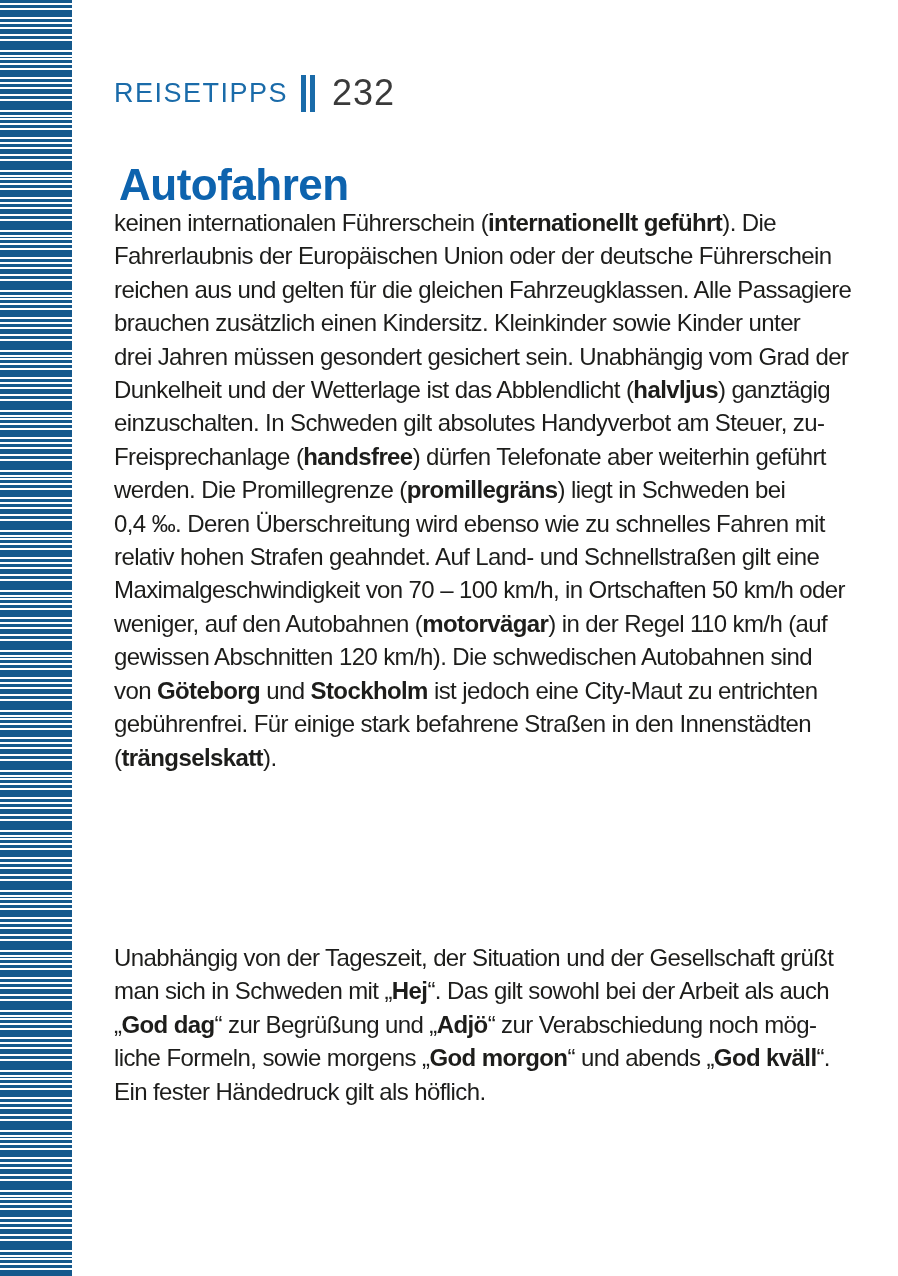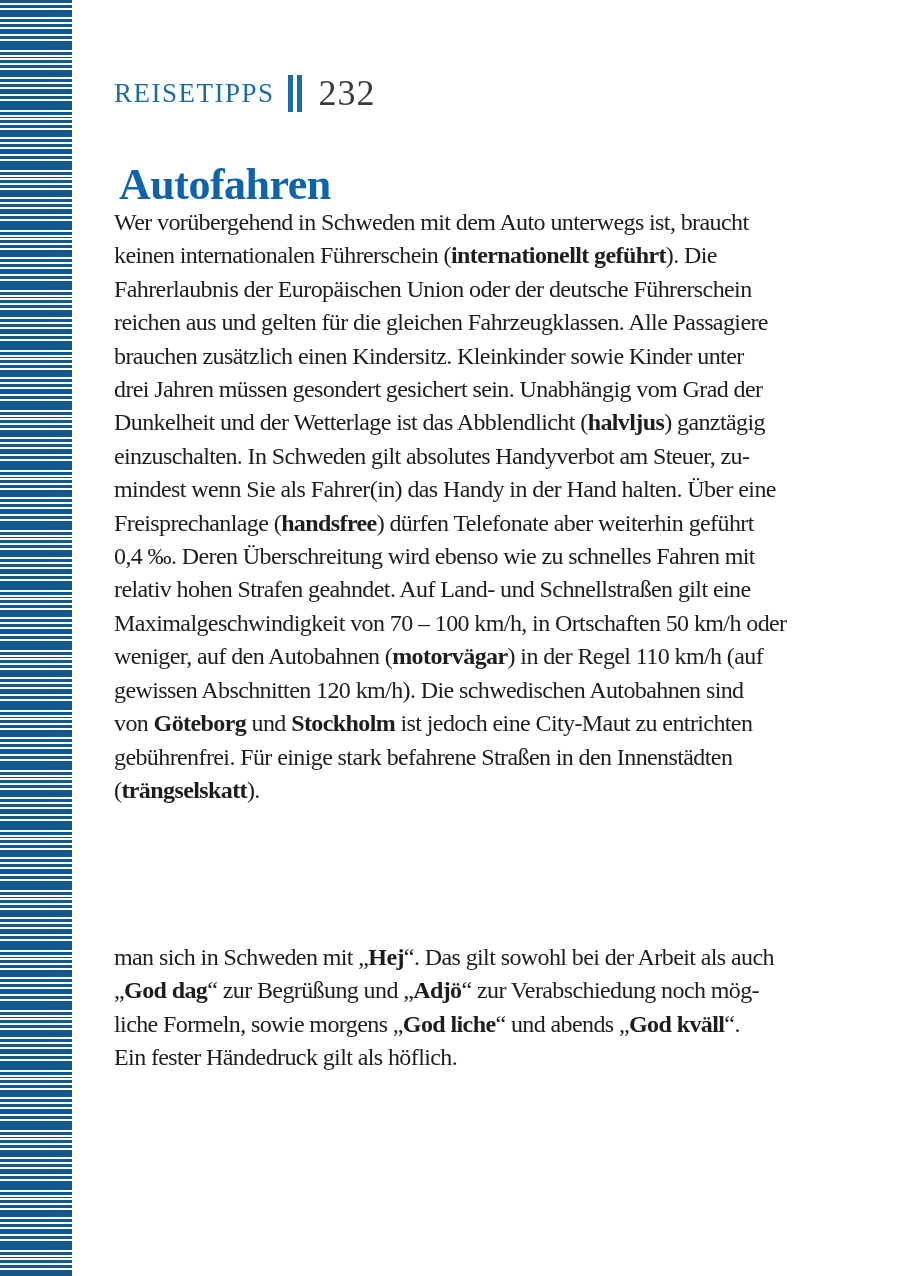--- a/index.html
+++ b/index.html
@@ -8,21 +8,21 @@
     --header-blue:#1a6ba9;
     --body-color:#1d1d1b;
     --page-number-color:#3a3a3a;
   }
   html,body{margin:0;padding:0;background:#ffffff;}
   .page{
     position:relative;
     width:898px;height:1276px;
     background:#ffffff;
     overflow:hidden;
-    font-family:Liberation Serif, serif;
+    font-family:Liberation Sans, sans-serif;
   }
   
   .stripes{
     position:absolute;left:0;top:0;width:72px;height:1276px;
     background:repeating-linear-gradient(
       to bottom,
       var(--stripe-blue) 0px 3px,  #ffffff 3px 5px,
       var(--stripe-blue) 5px 8px,  #ffffff 8px 10px,
       var(--stripe-blue) 10px 17px,#ffffff 17px 19px,
       var(--stripe-blue) 19px 22px,#ffffff 22px 24px,
@@ -75,41 +75,41 @@
     <span class="hdr-sep">
         <i></i>
         <i></i>
       </span>
     <span class="hdr-num">232</span>
   </header>
 
   <h1 class="h-auto">Autofahren</h1>
 
   <div class="para p1">
-      <div class="line"><span>Wer vorübergehend in Schweden mit dem Auto unterwegs ist, braucht</span></div>
       <div class="line"><span>keinen internationalen Führerschein (</span><span class="b">internationellt geführt</span><span>). Die</span></div>
       <div class="line"><span>Fahrerlaubnis der Europäischen Union oder der deutsche Führerschein</span></div>
       <div class="line"><span>reichen aus und gelten für die gleichen Fahrzeugklassen. Alle Passagiere</span></div>
       <div class="line"><span>brauchen zusätzlich einen Kindersitz. Kleinkinder sowie Kinder unter</span></div>
       <div class="line"><span>drei Jahren müssen gesondert gesichert sein. Unabhängig vom Grad der</span></div>
       <div class="line"><span>Dunkelheit und der Wetterlage ist das Abblendlicht (</span><span class="b">halvljus</span><span>) ganztägig</span></div>
       <div class="line"><span>einzuschalten. In Schweden gilt absolutes Handyverbot am Steuer, zu-</span></div>
-      <div class="line"><span>mindest wenn Sie als Fahrer(in) das Handy in der Hand halten. Über eine</span></div>
       <div class="line"><span>Freisprechanlage (</span><span class="b">handsfree</span><span>) dürfen Telefonate aber weiterhin geführt</span></div>
+      <div class="line"><span>werden. Die Promillegrenze (</span><span class="b">promillegräns</span><span>) liegt in Schweden bei</span></div>
       <div class="line"><span>0,4 ‰. Deren Überschreitung wird ebenso wie zu schnelles Fahren mit</span></div>
       <div class="line"><span>relativ hohen Strafen geahndet. Auf Land- und Schnellstraßen gilt eine</span></div>
       <div class="line"><span>Maximalgeschwindigkeit von 70 – 100 km/h, in Ortschaften 50 km/h oder</span></div>
       <div class="line"><span>weniger, auf den Autobahnen (</span><span class="b">motorvägar</span><span>) in der Regel 110 km/h (auf</span></div>
       <div class="line"><span>gewissen Abschnitten 120 km/h). Die schwedischen Autobahnen sind</span></div>
       <div class="line"><span>von </span><span class="b">Göteborg</span><span> und </span><span class="b">Stockholm</span><span> ist jedoch eine City-Maut zu entrichten</span></div>
       <div class="line"><span>gebührenfrei. Für einige stark befahrene Straßen in den Innenstädten</span></div>
       <div class="line"><span>(</span><span class="b">trängselskatt</span><span>).</span></div>
     </div>
 
 
   <div class="para p2">
+      <div class="line"><span>Unabhängig von der Tageszeit, der Situation und der Gesellschaft grüßt</span></div>
       <div class="line"><span>man sich in Schweden mit „</span><span class="b">Hej</span><span>“. Das gilt sowohl bei der Arbeit als auch</span></div>
       <div class="line"><span>„</span><span class="b">God dag</span><span>“ zur Begrüßung und „</span><span class="b">Adjö</span><span>“ zur Verabschiedung noch mög-</span></div>
-      <div class="line"><span>liche Formeln, sowie morgens „</span><span class="b">God liche</span><span>“ und abends „</span><span class="b">God kväll</span><span>“.</span></div>
+      <div class="line"><span>liche Formeln, sowie morgens „</span><span class="b">God morgon</span><span>“ und abends „</span><span class="b">God kväll</span><span>“.</span></div>
       <div class="line"><span>Ein fester Händedruck gilt als höflich.</span></div>
     </div>
 
 </div>
 
 </body></html>

